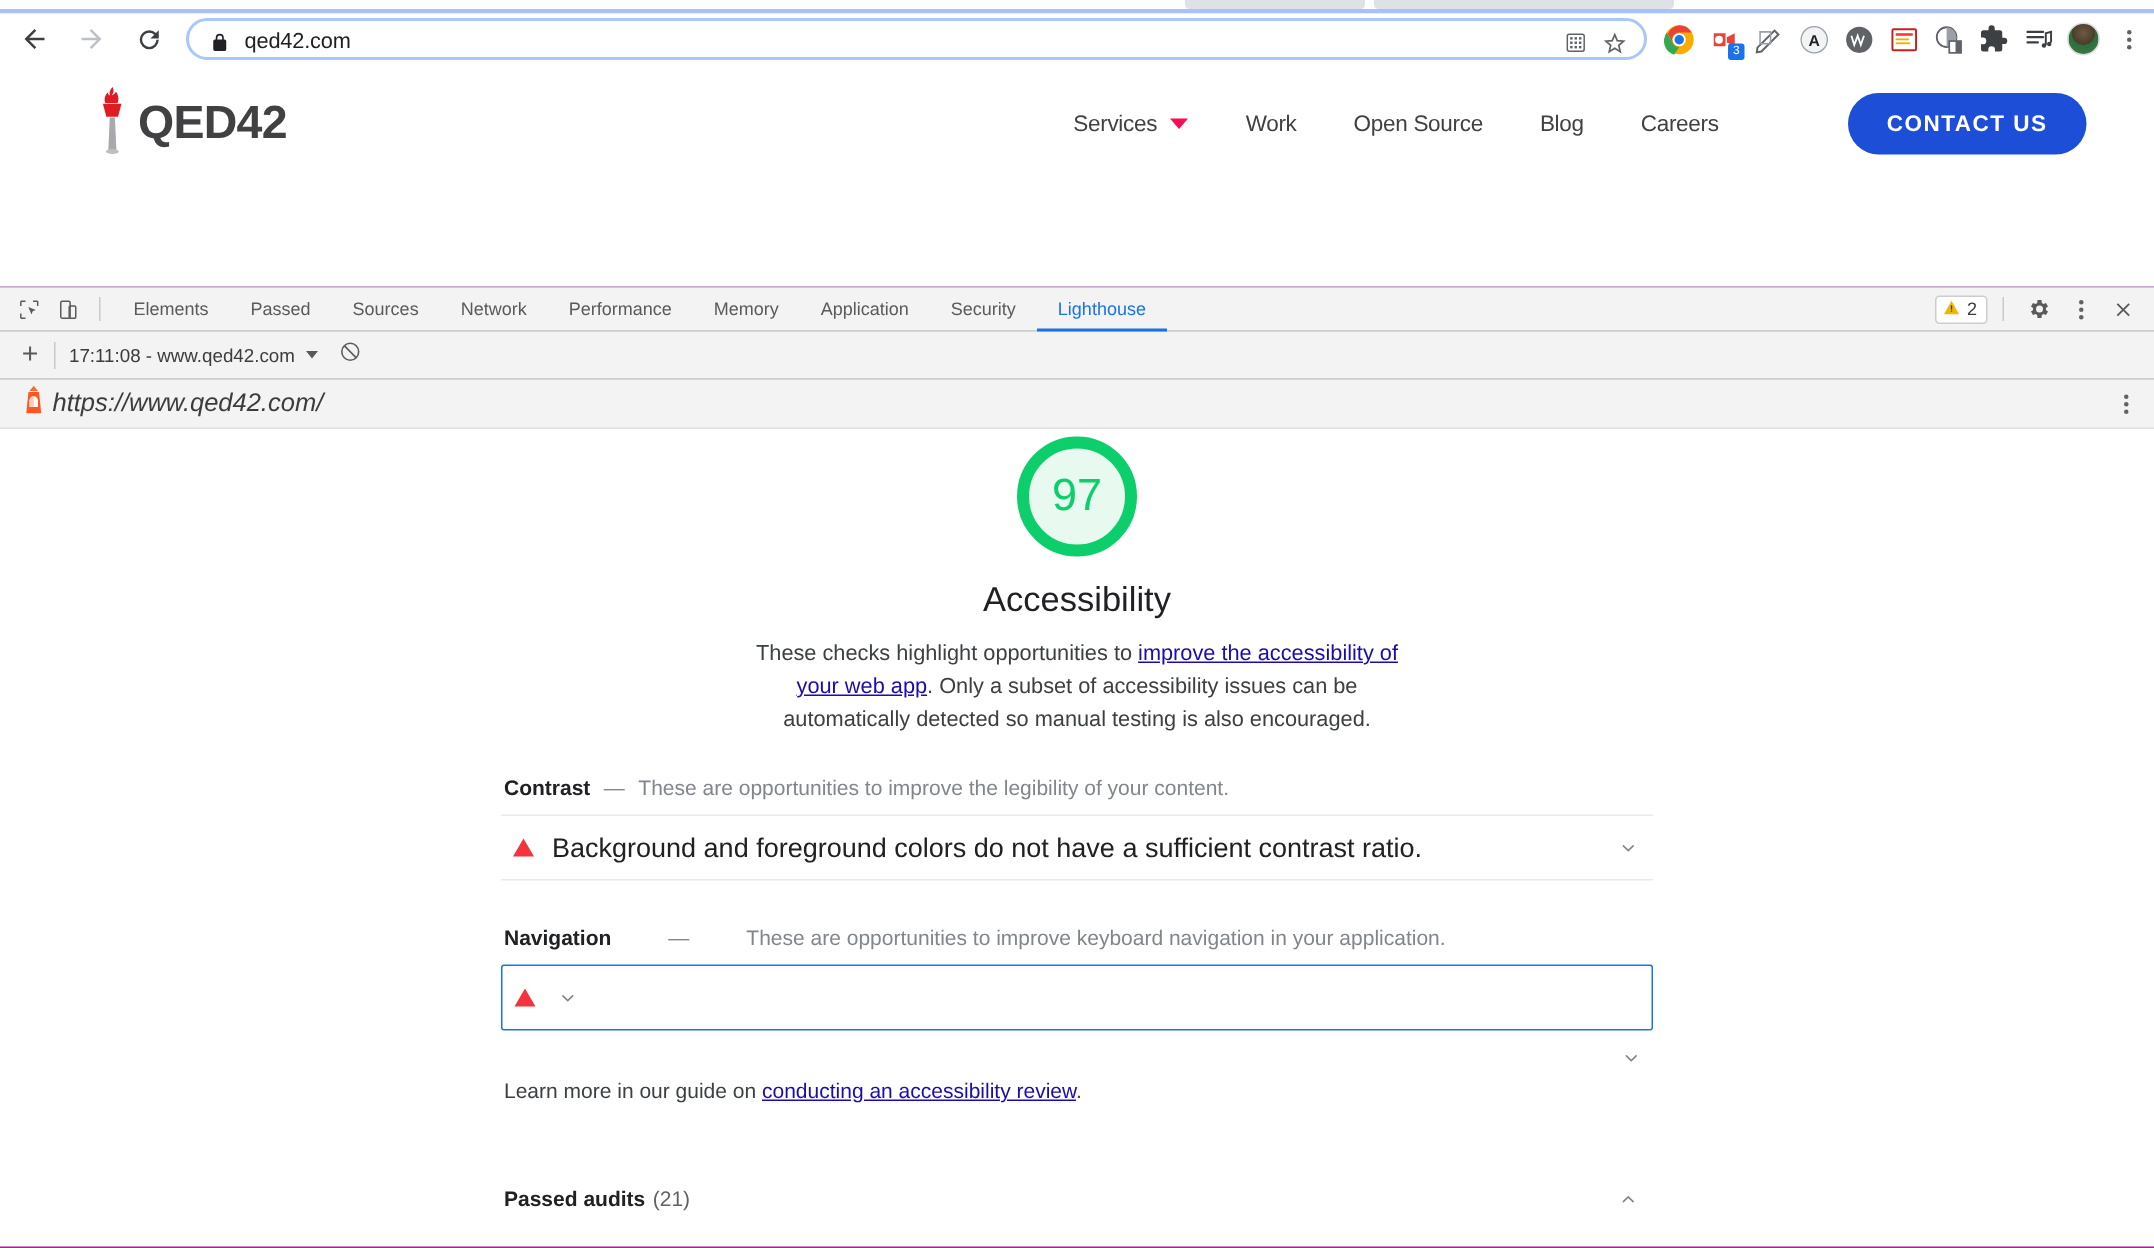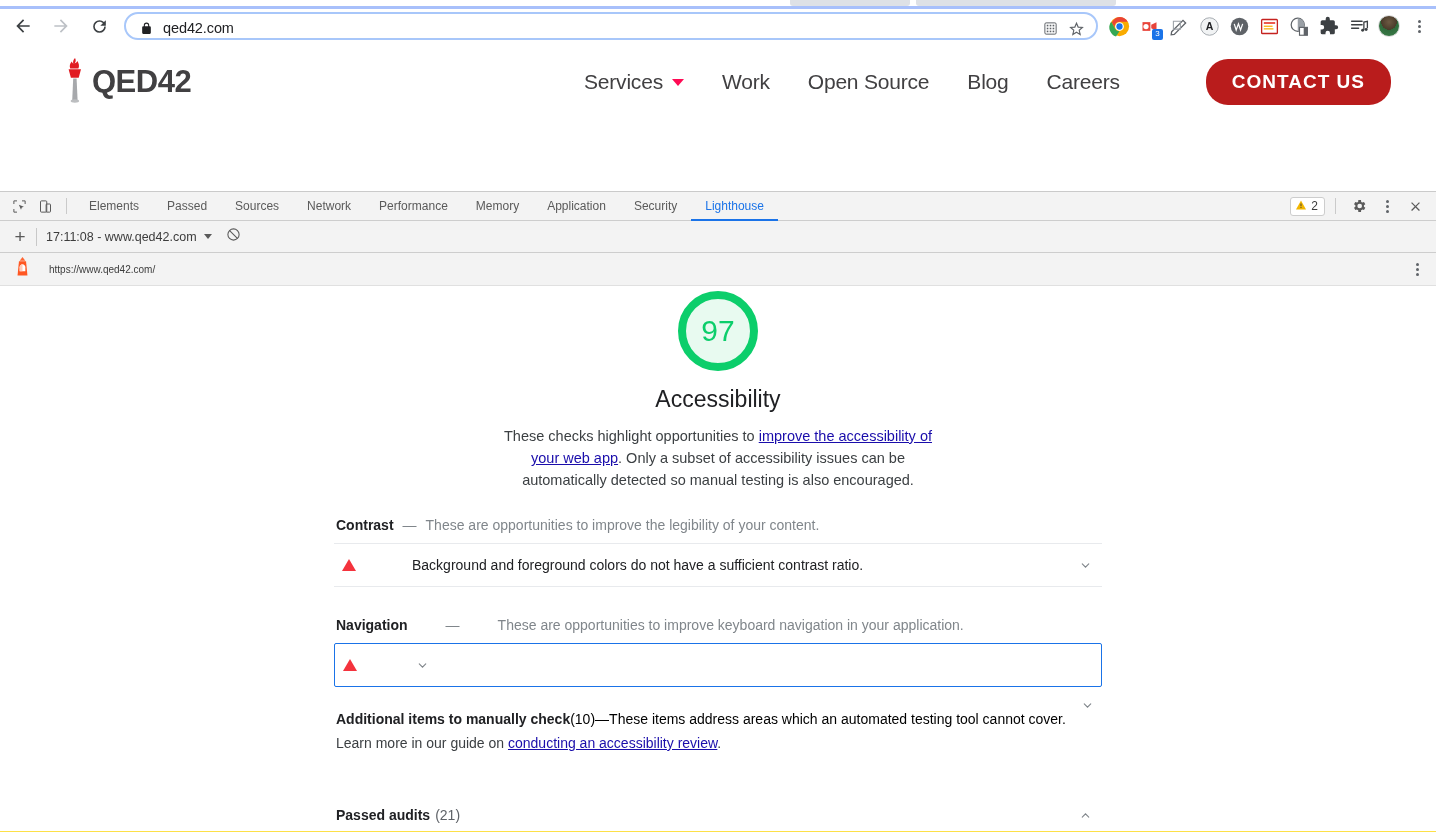--- a/index.html
+++ b/index.html
@@ -83,39 +83,39 @@
     display: flex; align-items: center; height: 78px; padding: 0 45px 0 60px;
   }
   .logo { display: flex; align-items: center; gap: 2px; }
   .logo-text {
     font-size: 31px; font-weight: bold; color: #414042; letter-spacing: -0.5px;
   }
   .site-nav {
     display: flex; align-items: center; gap: 38px; margin-left: auto;
   }
   .nav-link {
-    font-size: 21px; color: #414042; letter-spacing: -0.2px;
+    font-size: 15px; color: #414042; letter-spacing: -0.2px;
     display: flex; align-items: center; gap: 9px;
   }
   .caret-pink {
     width: 0; height: 0; border-left: 6px solid transparent;
     border-right: 6px solid transparent; border-top: 7px solid #ff0a54;
   }
   .contact-btn {
     margin-left: 48px;
-    background: #b91c1c; color: #ffffff;
-    font-size: 19px; font-weight: bold; letter-spacing: 1px;
+    background: #1d4ed8; color: #ffffff;
+    font-size: 15px; font-weight: bold; letter-spacing: 1px;
     padding: 12px 26px; border-radius: 22px; border: none;
     font-family: "Liberation Sans", sans-serif;
   }
 
   
   .devtools {
     position: absolute; top: 191px; left: 0; width: 1436px; height: 641px;
-    background: #fde047;
+    background: #a21caf;
     border-top: 1px solid #cacaca;
   }
   .dt-tabbar {
     height: 29px; background: #f3f3f3; border-bottom: 1px solid #cdcdcd;
     display: flex; align-items: center; padding-left: 6px;
   }
   .dt-iconbtn {
     width: 26px; height: 26px; display: flex; align-items: center; justify-content: center;
   }
   .dt-sep { width: 1px; height: 16px; background: #cacaca; margin: 0 8px; }
@@ -147,21 +147,21 @@
   .tri-down {
     width: 0; height: 0; border-left: 4px solid transparent;
     border-right: 4px solid transparent; border-top: 5px solid #5a5a5a;
   }
   .clear-btn { margin-left: 14px; display: flex; align-items: center; }
 
   .lh-urlbar {
     height: 33px; background: #f3f3f3; border-bottom: 1px solid #e0e0e0;
     display: flex; align-items: center; padding: 0 6px 0 14px;
   }
-  .lh-url-text { font-size: 10px; color: #3c3c3c; margin-left: 18px; }
+  .lh-url-text { font-size: 17px; color: #3c3c3c; margin-left: 4px; font-style: italic; }
   .lh-urlbar-menu { margin-left: auto; width: 26px; display: flex; justify-content: center; }
 
   
   .report {
     background: #ffffff; height: 545px; overflow: hidden; position: relative;
   }
   .gauge-wrap {
     display: flex; flex-direction: column; align-items: center; padding-top: 5px;
   }
   .gauge {
@@ -185,21 +185,21 @@
     display: flex; align-items: baseline; padding: 12px 2px 10px;
     font-size: 14px;
   }
   .group-head .g-title { font-weight: bold; color: #202124; }
   .group-head .g-dash { color: #80868b; margin: 0 9px; }
   .group-head .g-desc { color: #80868b; }
 
   .audit-row {
     display: flex; align-items: center; min-height: 44px;
     border-top: 1px solid #e8eaed; border-bottom: 1px solid #e8eaed;
-    padding: 0 8px 0 4px; font-size: 14px; color: #202124; gap: 44px;
+    padding: 0 8px 0 4px; font-size: 18px; color: #202124;
   }
   .audit-row.focused {
     border: 1px solid #1a73e8; border-radius: 2px;
   }
   .tri-fail {
     width: 0; height: 0; border-left: 7px solid transparent;
     border-right: 7px solid transparent; border-bottom: 12px solid #f4333d;
     margin: 0 12px 0 4px; flex: 0 0 auto;
   }
   .audit-text { flex: 1; }
@@ -519,23 +519,20 @@
       <div class="audit-row focused">
         <span class="tri-fail"></span>
         <span class="chev">
           <svg width="13" height="13" viewBox="0 0 24 24">
               <path d="M6 9l6 6 6-6" fill="none" stroke="#80868b" stroke-width="2" stroke-linecap="round"></path>
             </svg>
         </span>
       </div>
 
       <div class="manual-group" style="padding-top:24px;">
-        <div>
-          <span class="g-title" style="font-weight:bold;color:#202124;">Additional items to manually check</span><span class="g-count">(10)</span><span class="g-dash">—</span><span class="g-desc">These items address areas which an automated testing tool cannot cover.</span>
-        </div>
         <div class="line2">
           <span>Learn more in our guide on </span><a>conducting an accessibility review</a><span>.</span>
         </div>
         <span class="manual-chev">
           <svg width="13" height="13" viewBox="0 0 24 24">
               <path d="M6 9l6 6 6-6" fill="none" stroke="#80868b" stroke-width="2" stroke-linecap="round"></path>
             </svg>
         </span>
       </div>
 

